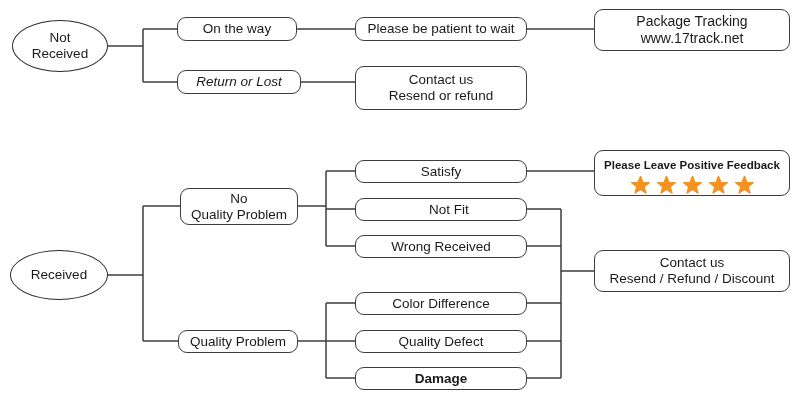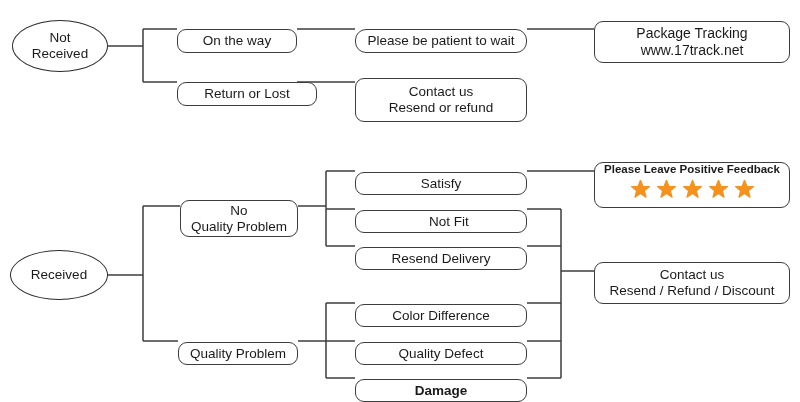--- a/index.html
+++ b/index.html
@@ -36,21 +36,20 @@
     justify-content: center;
     text-align: center;
     background: #ffffff;
     color: #1a1a1a;
     border: 1.4px solid #3d3d3d;
     line-height: 1.18;
     z-index: 2;
   }
   .node.rounded {
     border-radius: 9px;
-    margin-top: 12px;
   }
   .node.ellipse {
     border-radius: 50%;
     border-width: 1.2px;
     border-color: #2b2b2b;
     text-align: center;
   }
   .node .line {
     display: block;
     white-space: nowrap;
@@ -128,25 +127,25 @@
 
   <div class="node ellipse fs-13-5" style="left:12px; top:20px; width:96px; height:52px;">
     <span class="line">Not</span>
     <span class="line">Received</span>
   </div>
 
   <div class="node rounded fs-13-5" style="left:177px; top:17px; width:120px; height:24px;">
     <span class="line">On the way</span>
   </div>
 
-  <div class="node rounded fs-13-5" style="left:177px; top:70px; width:140px; height:24px;">
+  <div class="node rounded fs-13-5" style="left:177px; top:70px; width:124px; height:24px;font-style:italic;">
     <span class="line">Return or Lost</span>
   </div>
 
-  <div class="node rounded fs-13-5" style="left:355px; top:17px; width:172px; height:24px;border-radius:11px;">
+  <div class="node rounded fs-13-5" style="left:355px; top:17px; width:172px; height:24px;">
     <span class="line">Please be patient to wait</span>
   </div>
 
   <div class="node rounded fs-13-5" style="left:355px; top:66px; width:172px; height:44px;">
     <span class="line">Contact us</span>
     <span class="line">Resend or refund</span>
   </div>
 
   <div class="node rounded fs-14" style="left:594px; top:9px; width:196px; height:42px;">
     <span class="line">Package Tracking</span>
@@ -168,36 +167,36 @@
 
   <div class="node rounded fs-13-5" style="left:355px; top:160px; width:172px; height:23px;">
     <span class="line">Satisfy</span>
   </div>
 
   <div class="node rounded fs-13-5" style="left:355px; top:198px; width:172px; height:23px;padding-left:16px;">
     <span class="line">Not Fit</span>
   </div>
 
   <div class="node rounded fs-13-5" style="left:355px; top:235px; width:172px; height:23px;">
-    <span class="line">Resend Delivery</span>
+    <span class="line">Wrong Received</span>
   </div>
 
   <div class="node rounded fs-13-5" style="left:355px; top:330px; width:172px; height:23px;">
     <span class="line">Quality Defect</span>
   </div>
 
   <div class="node rounded fs-13-5" style="left:355px; top:292px; width:172px; height:23px;">
     <span class="line">Color Difference</span>
   </div>
 
   <div class="node rounded fs-13-5" style="left:355px; top:367px; width:172px; height:23px;font-weight:bold;">
     <span class="line">Damage</span>
   </div>
 
-  <div class="node rounded fs-11-5" style="left:594px; top:150px; width:196px; height:46px; justify-content:flex-start; padding-top:0;">
+  <div class="node rounded fs-11-5" style="left:594px; top:150px; width:196px; height:46px; justify-content:flex-start; padding-top:8px;">
     <span class="line">Please Leave Positive Feedback</span>
     <span class="stars">
         <svg class="star" viewBox="0 0 100 100">
           <polygon points="50.00,0.00 62.64,32.61 97.55,34.55 70.45,56.64 79.39,90.45 50.00,71.50 20.61,90.45 29.55,56.64 2.45,34.55 37.36,32.61" fill="#F5921E" stroke="#F5921E" stroke-width="6" stroke-linejoin="round"></polygon>
         </svg>
         <svg class="star" viewBox="0 0 100 100">
           <polygon points="50.00,0.00 62.64,32.61 97.55,34.55 70.45,56.64 79.39,90.45 50.00,71.50 20.61,90.45 29.55,56.64 2.45,34.55 37.36,32.61" fill="#F5921E" stroke="#F5921E" stroke-width="6" stroke-linejoin="round"></polygon>
         </svg>
         <svg class="star" viewBox="0 0 100 100">
           <polygon points="50.00,0.00 62.64,32.61 97.55,34.55 70.45,56.64 79.39,90.45 50.00,71.50 20.61,90.45 29.55,56.64 2.45,34.55 37.36,32.61" fill="#F5921E" stroke="#F5921E" stroke-width="6" stroke-linejoin="round"></polygon>

